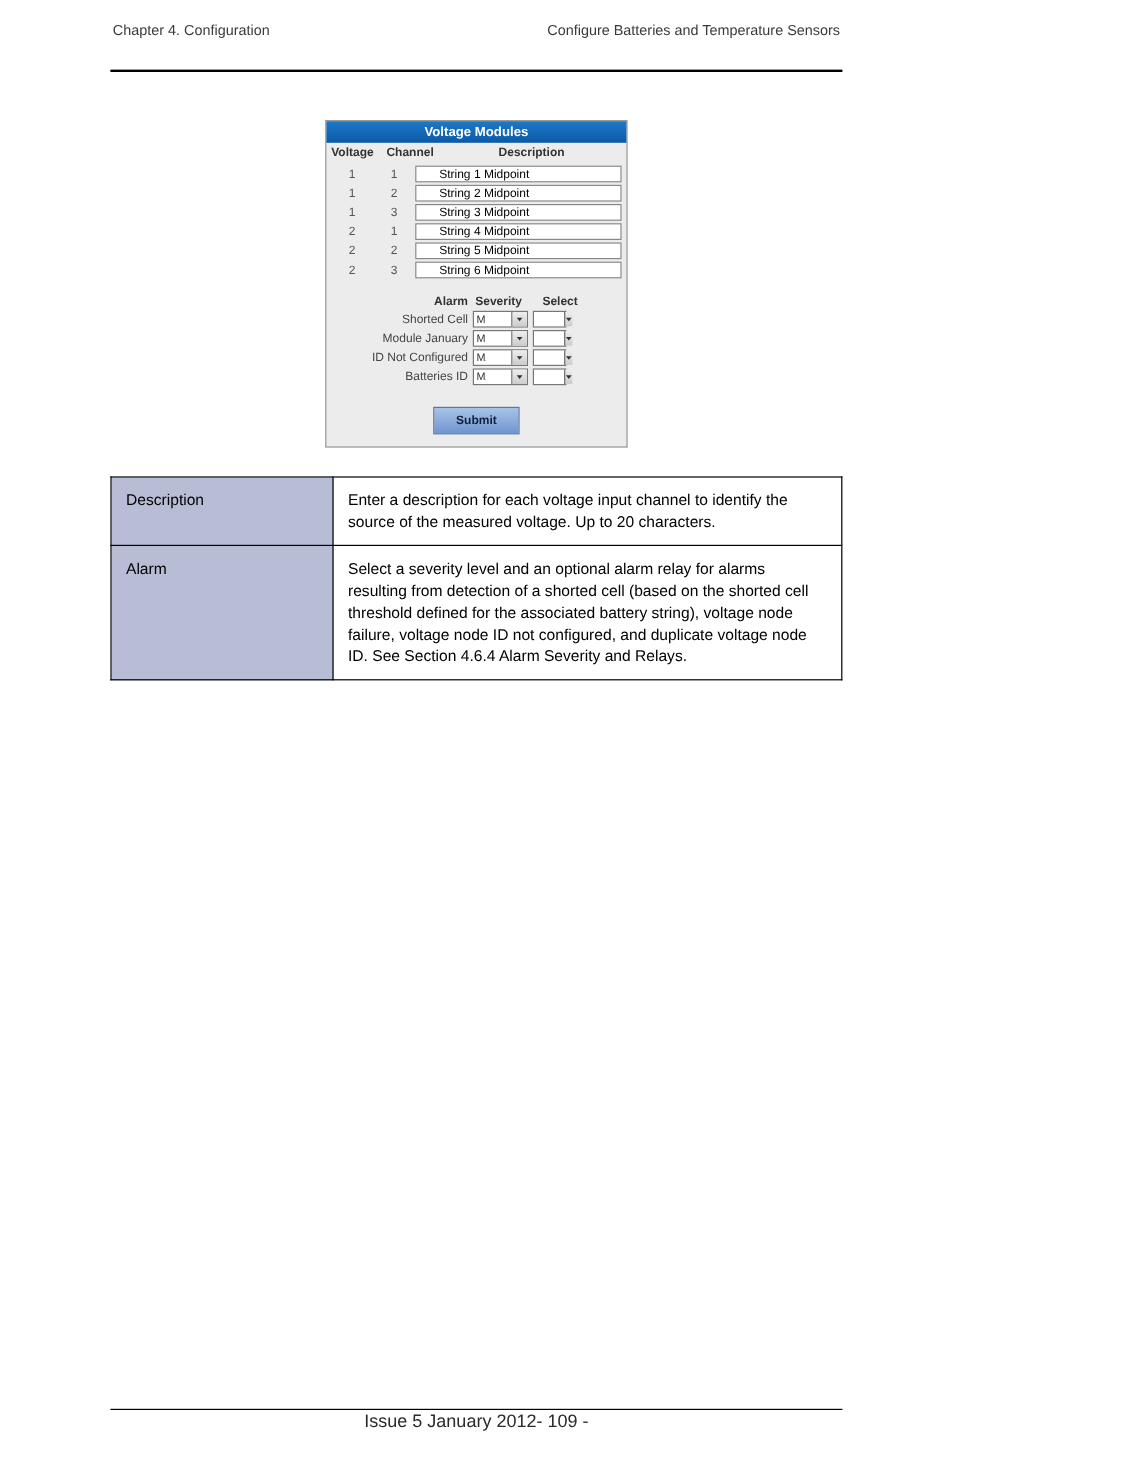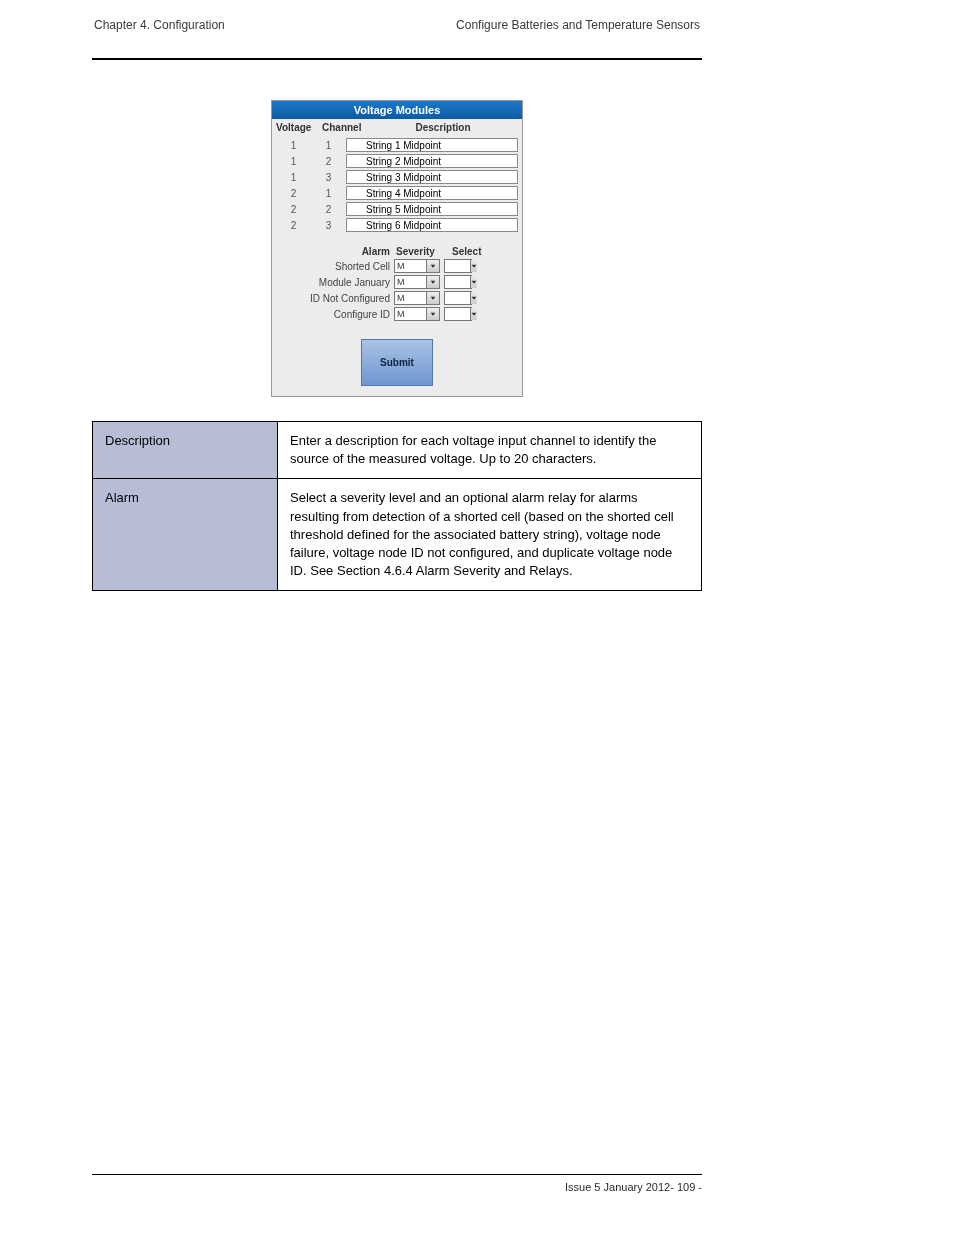--- a/index.html
+++ b/index.html
@@ -135,21 +135,21 @@
   .dd .chev svg { width: 6px; height: 6px; }
 
   .submit-row { text-align: center; padding: 6px 0 10px 0; }
   .submit-btn {
     display: inline-block;
     background: linear-gradient(#a9c3e6, #6f95cf);
     border: 1px solid #5577aa;
     color: #102040;
     font-weight: bold;
     font-size: 10px;
-    padding: 17px 18px;
+    padding: 5px 18px;
     cursor: pointer;
   }
 
   
   .def-table {
     margin: 24px 0 0 0;
     border-collapse: collapse;
     width: 100%;
     font-size: 13px;
   }
@@ -172,22 +172,22 @@
     right: 92px;
     bottom: 60px;
     border-top: 1px solid #000;
   }
   .footer-row {
     position: absolute;
     left: 92px;
     right: 92px;
     bottom: 42px;
     display: flex;
-    justify-content: flex-end;
-    font-size: 11px;
+    justify-content: center;
+    font-size: 15px;
     color: #2a2a2a;
   }
 </style>
 </head>
 <body>
 
 <div class="page">
 
   <div class="header-row">
     <span>Chapter 4. Configuration</span>
@@ -296,21 +296,21 @@
               <div class="dd rel">
                 <span class="txt"></span>
                 <span class="chev">
                   <svg viewBox="0 0 10 10">
                     <polygon points="1,3 9,3 5,8" fill="#333"></polygon>
                   </svg>
                 </span>
               </div>
             </div>
             <div class="alarm-row">
-              <div class="name">Configure ID</div>
+              <div class="name">Batteries ID</div>
               <div class="dd sev">
                 <span class="txt">MAJ</span>
                 <span class="chev">
                   <svg viewBox="0 0 10 10">
                     <polygon points="1,3 9,3 5,8" fill="#333"></polygon>
                   </svg>
                 </span>
               </div>
               <div class="dd rel">
                 <span class="txt"></span>

